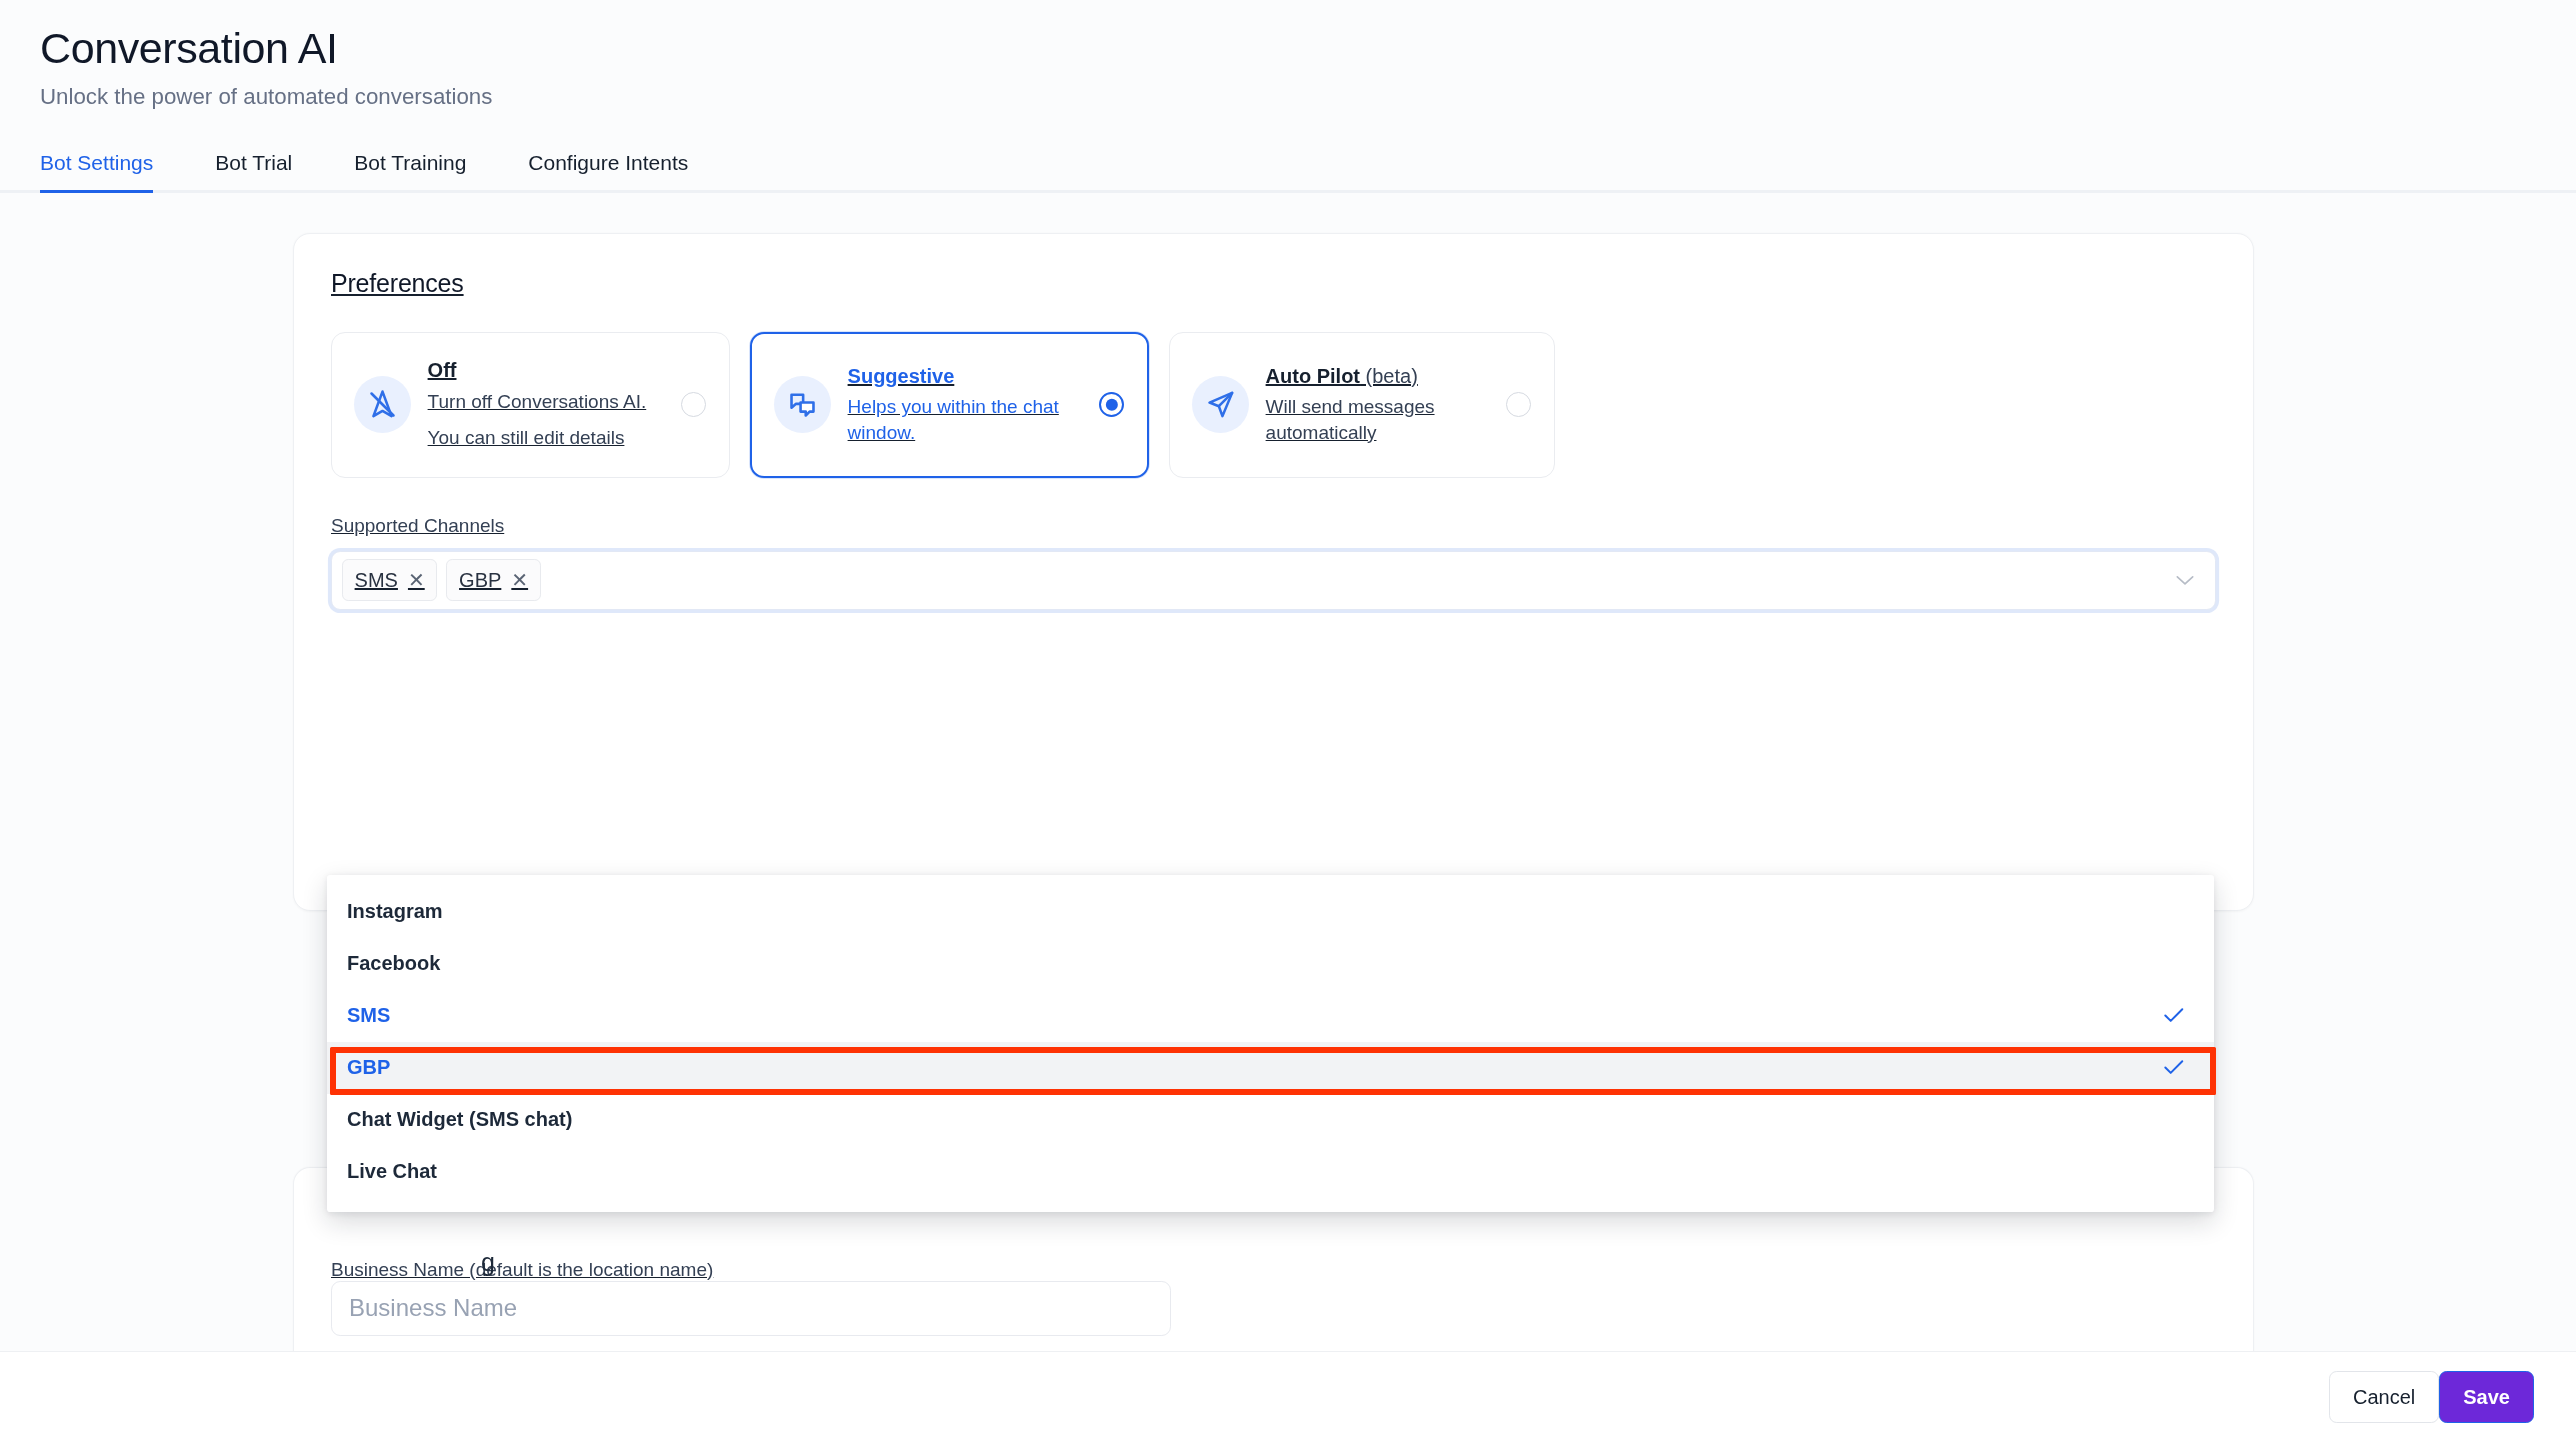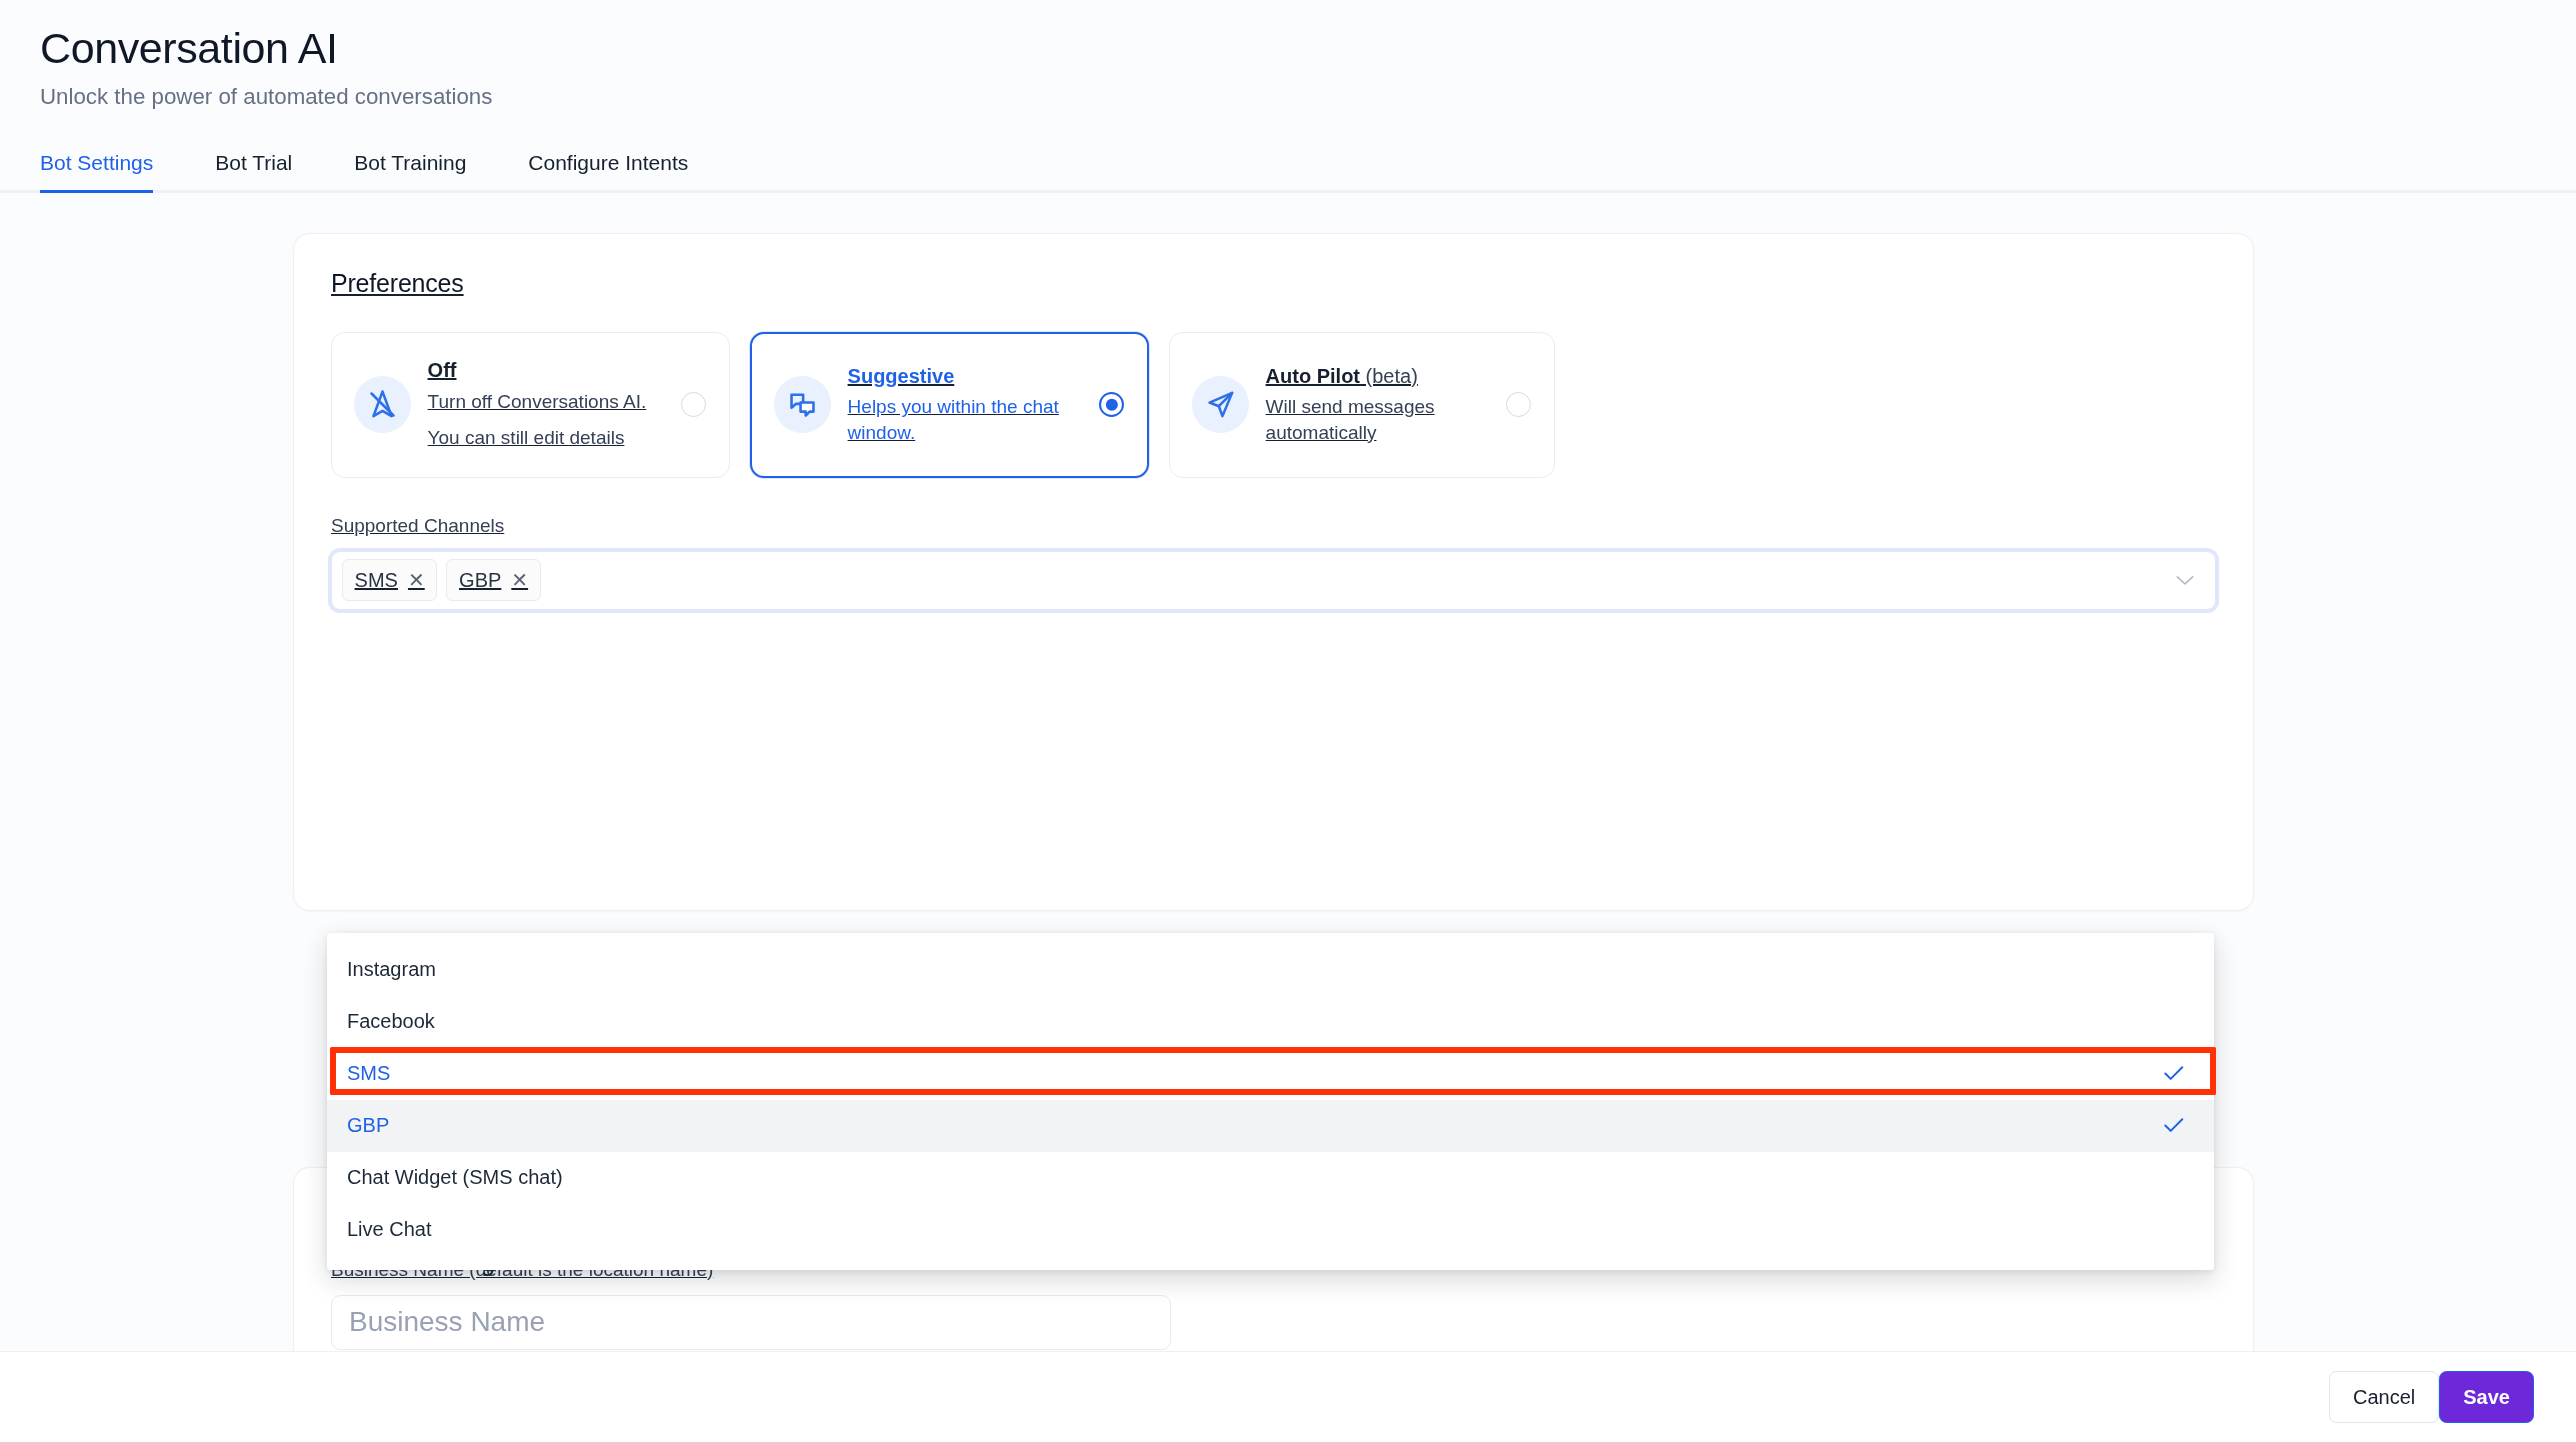--- a/index.html
+++ b/index.html
@@ -229,27 +229,28 @@
     top: 50%;
     transform: translateY(-50%);
     cursor: pointer;
     line-height: 0;
   }
 
   
   .dropdown {
     position: absolute;
     left: 327px;
-    top: 700px;
+    top: 642px;
     width: 1887px;
     background: #ffffff;
     border-radius: 3.1px;
     box-shadow: 0 9.2px 26px rgba(16,24,40,0.16), 0 1.5px 6.2px rgba(16,24,40,0.08);
     z-index: 40;
     padding: 10.8px 0 14px 0;
+    font-weight: bold;
   }
   .dd-item {
     height: 52px;
     display: flex;
     align-items: center;
     justify-content: space-between;
     padding: 0 29px 0 20px;
     font-size: 20px;
     color: #1d2939;
     cursor: pointer;
@@ -270,28 +271,27 @@
     z-index: 60;
     pointer-events: none;
   }
 
   
   .biz-label {
     font-size: 19px;
     color: #344054;
   }
   .biz-input {
-    margin-top: 14px;
     width: 840px;
     height: 55px;
     border: 1.5px solid #e8eaef;
     border-radius: 9.2px;
     background: #fff;
     font-family: "Liberation Sans", sans-serif;
-    font-size: 28px;
+    font-size: 24px;
     color: #16202e;
     padding: 0 17px;
     outline: none;
   }
   .biz-input::placeholder { color: #98a2b3; }
 
   .divider {
     height: 1.5px;
     background: #eff1f4;
     margin: 51px 0 0 0;

